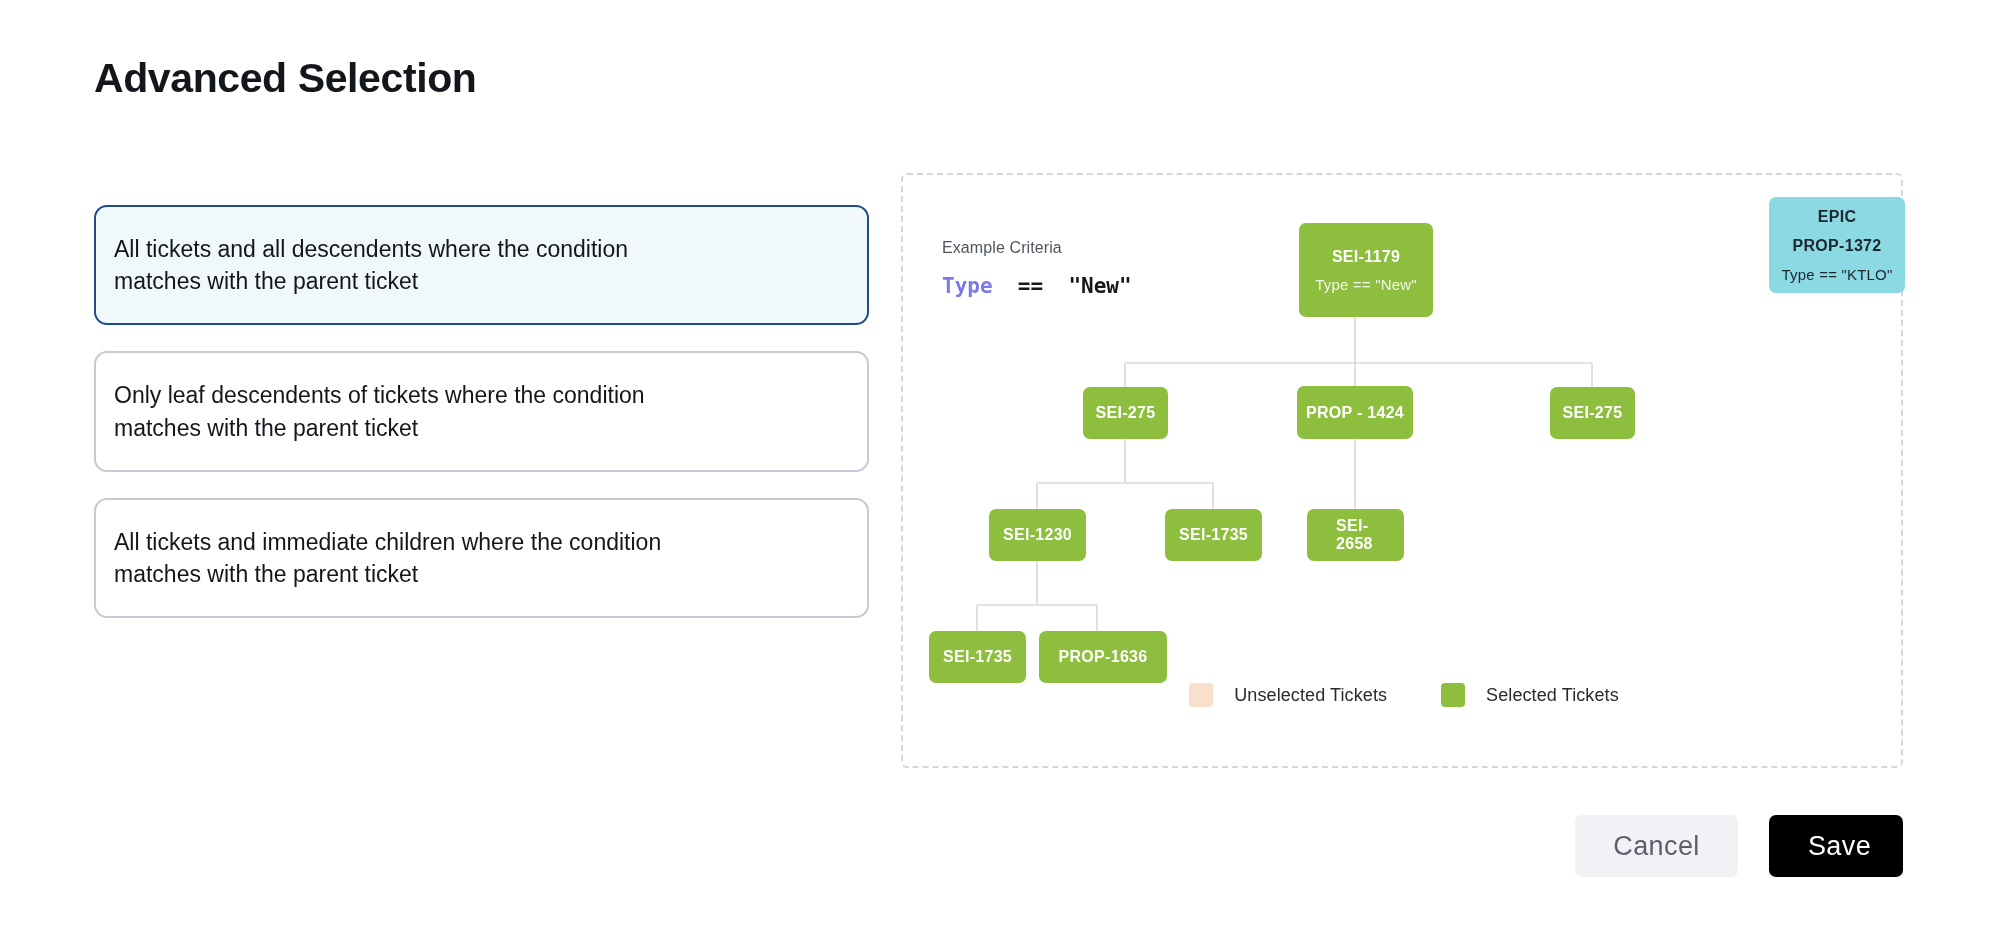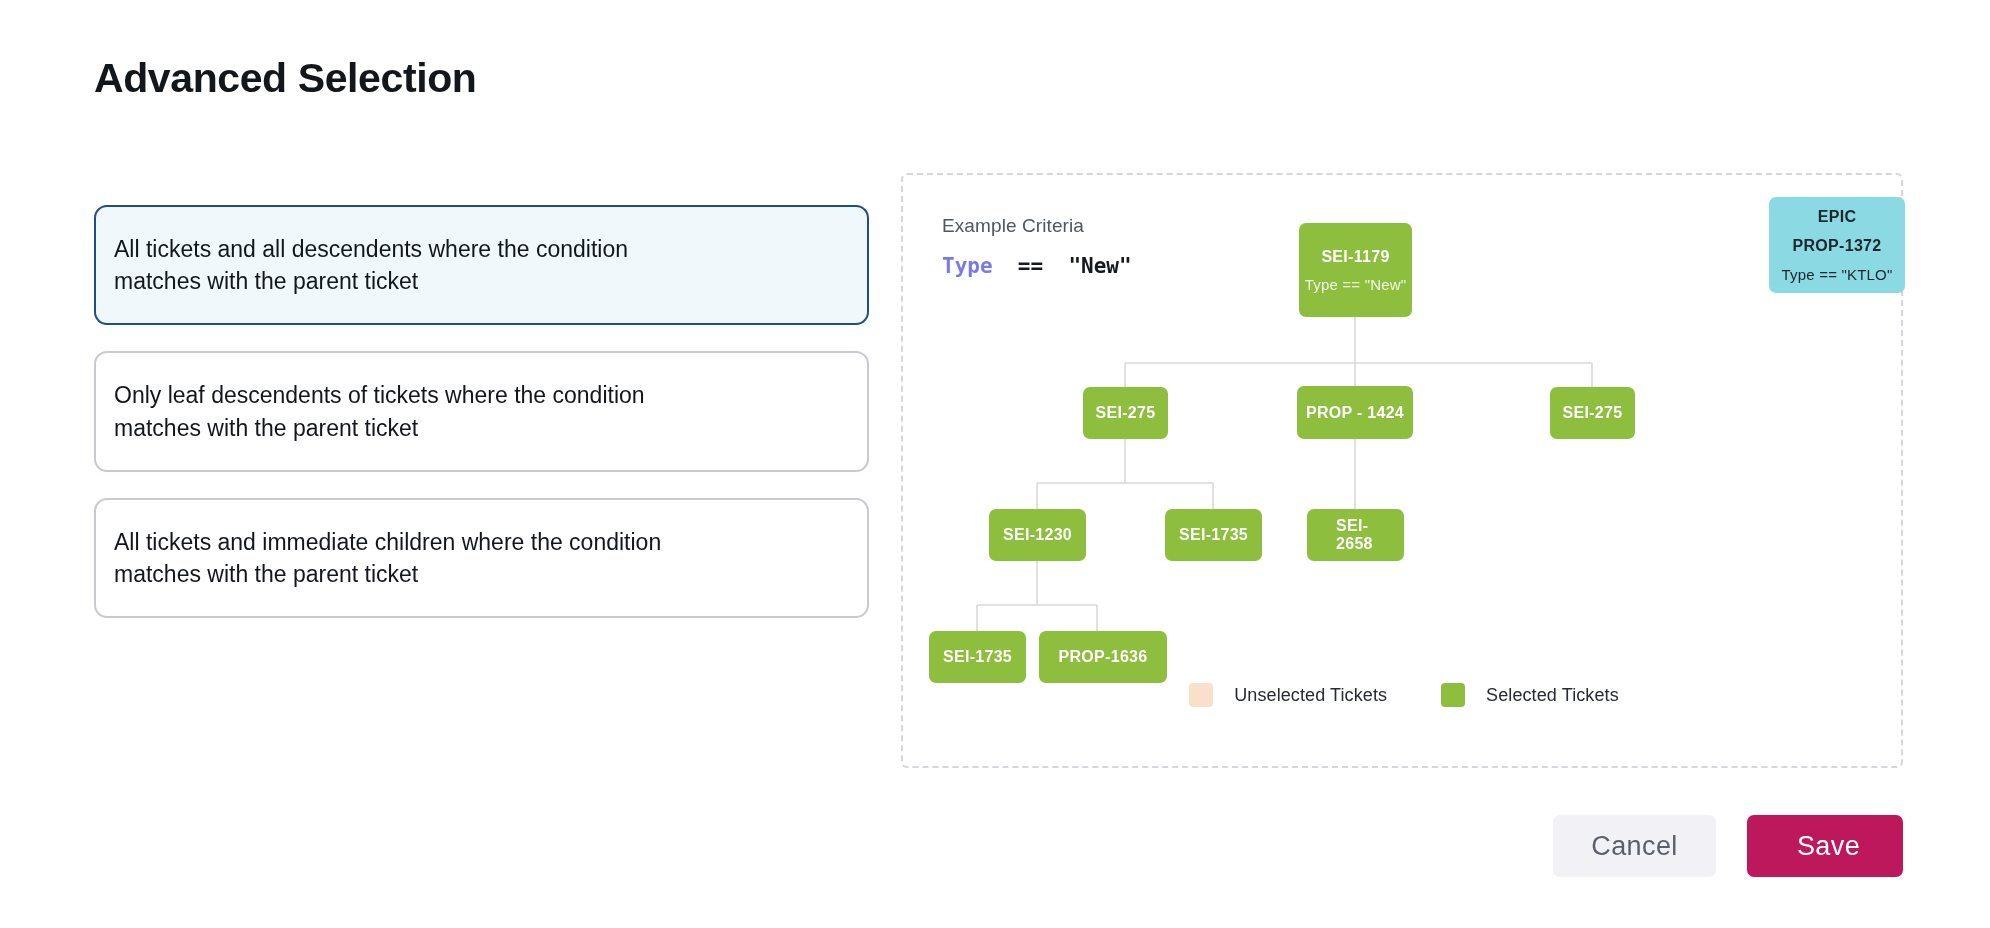--- a/index.html
+++ b/index.html
@@ -66,23 +66,24 @@
     border-radius: 6px;
     background: #ffffff;
   }
 
   .criteria {
     position: absolute;
     left: 39px;
     top: 40px;
   }
   .criteria-label {
-    font-size: 19px;
+    font-size: 16px;
     color: #4f5660;
     letter-spacing: 0.1px;
+    margin-top: 24px;
   }
   .criteria-expr {
     margin-top: 17px;
     font-family: "DejaVu Sans Mono", monospace;
     font-size: 21px;
     font-weight: bold;
     color: #15181d;
     white-space: pre;
   }
   .criteria-expr .key { color: #7b78e8; font-weight: bold; }
@@ -156,21 +157,21 @@
     font-size: 27px;
     font-weight: normal;
     letter-spacing: 0.4px;
     cursor: pointer;
     height: 62px;
     display: flex;
     align-items: center;
     justify-content: center;
   }
   .btn-cancel { width: 163px; background: #f2f2f6; color: #5b5f6b; }
-  .btn-save   { width: 156px; background: #be185d; color: #ffffff; padding-left: 13px; }
+  .btn-save   { width: 134px; background: #000000; color: #ffffff; padding-left: 13px; }
 </style>
 </head>
 <body>
 
 <div class="page-title">Advanced Selection</div>
 
 <div class="options">
 
   <div class="option selected">
     <span class="line">All tickets and all descendents where the condition</span>
@@ -213,21 +214,21 @@
 
       <path d="M 452 264 L 452 334"></path>
 
       <path d="M 134 386 L 134 430"></path>
       <path d="M 74 430 L 194 430"></path>
       <path d="M 74 430 L 74 456"></path>
       <path d="M 194 430 L 194 456"></path>
     </g>
   </svg>
 
-  <div class="node" style="left:396px; top:48px; width:113px; height:94px;">
+  <div class="node" style="left:396px; top:48px; width:134px; height:94px;">
     <span>SEI-1179</span>
     <span class="sub">Type == "New"</span>
   </div>
 
   <div class="node epic" style="left:866px; top:22px; width:136px; height:96px;">
     <span>EPIC</span>
     <span class="sub2">PROP-1372</span>
     <span class="sub">Type == "KTLO"</span>
   </div>
 

